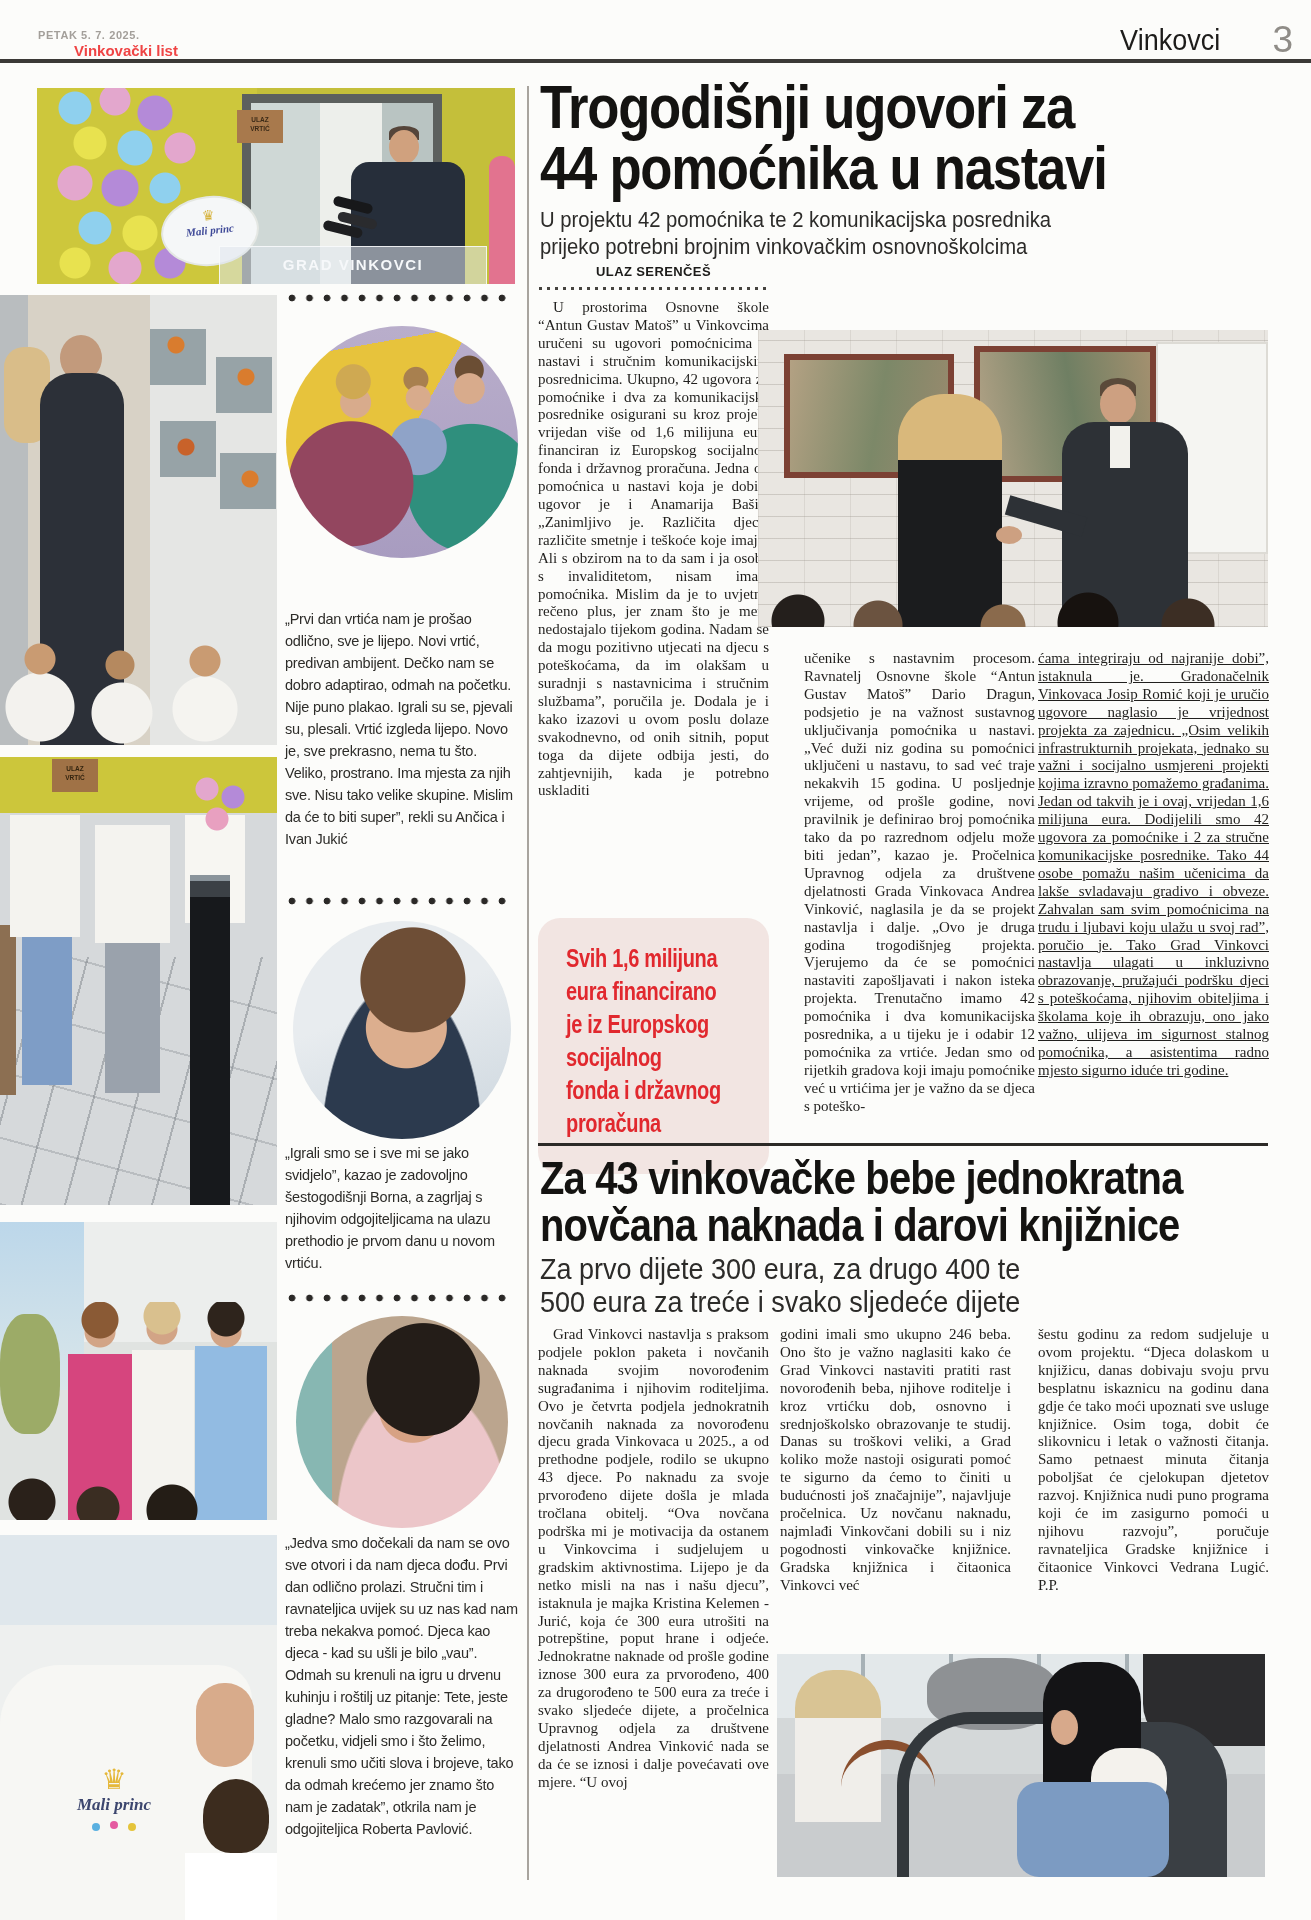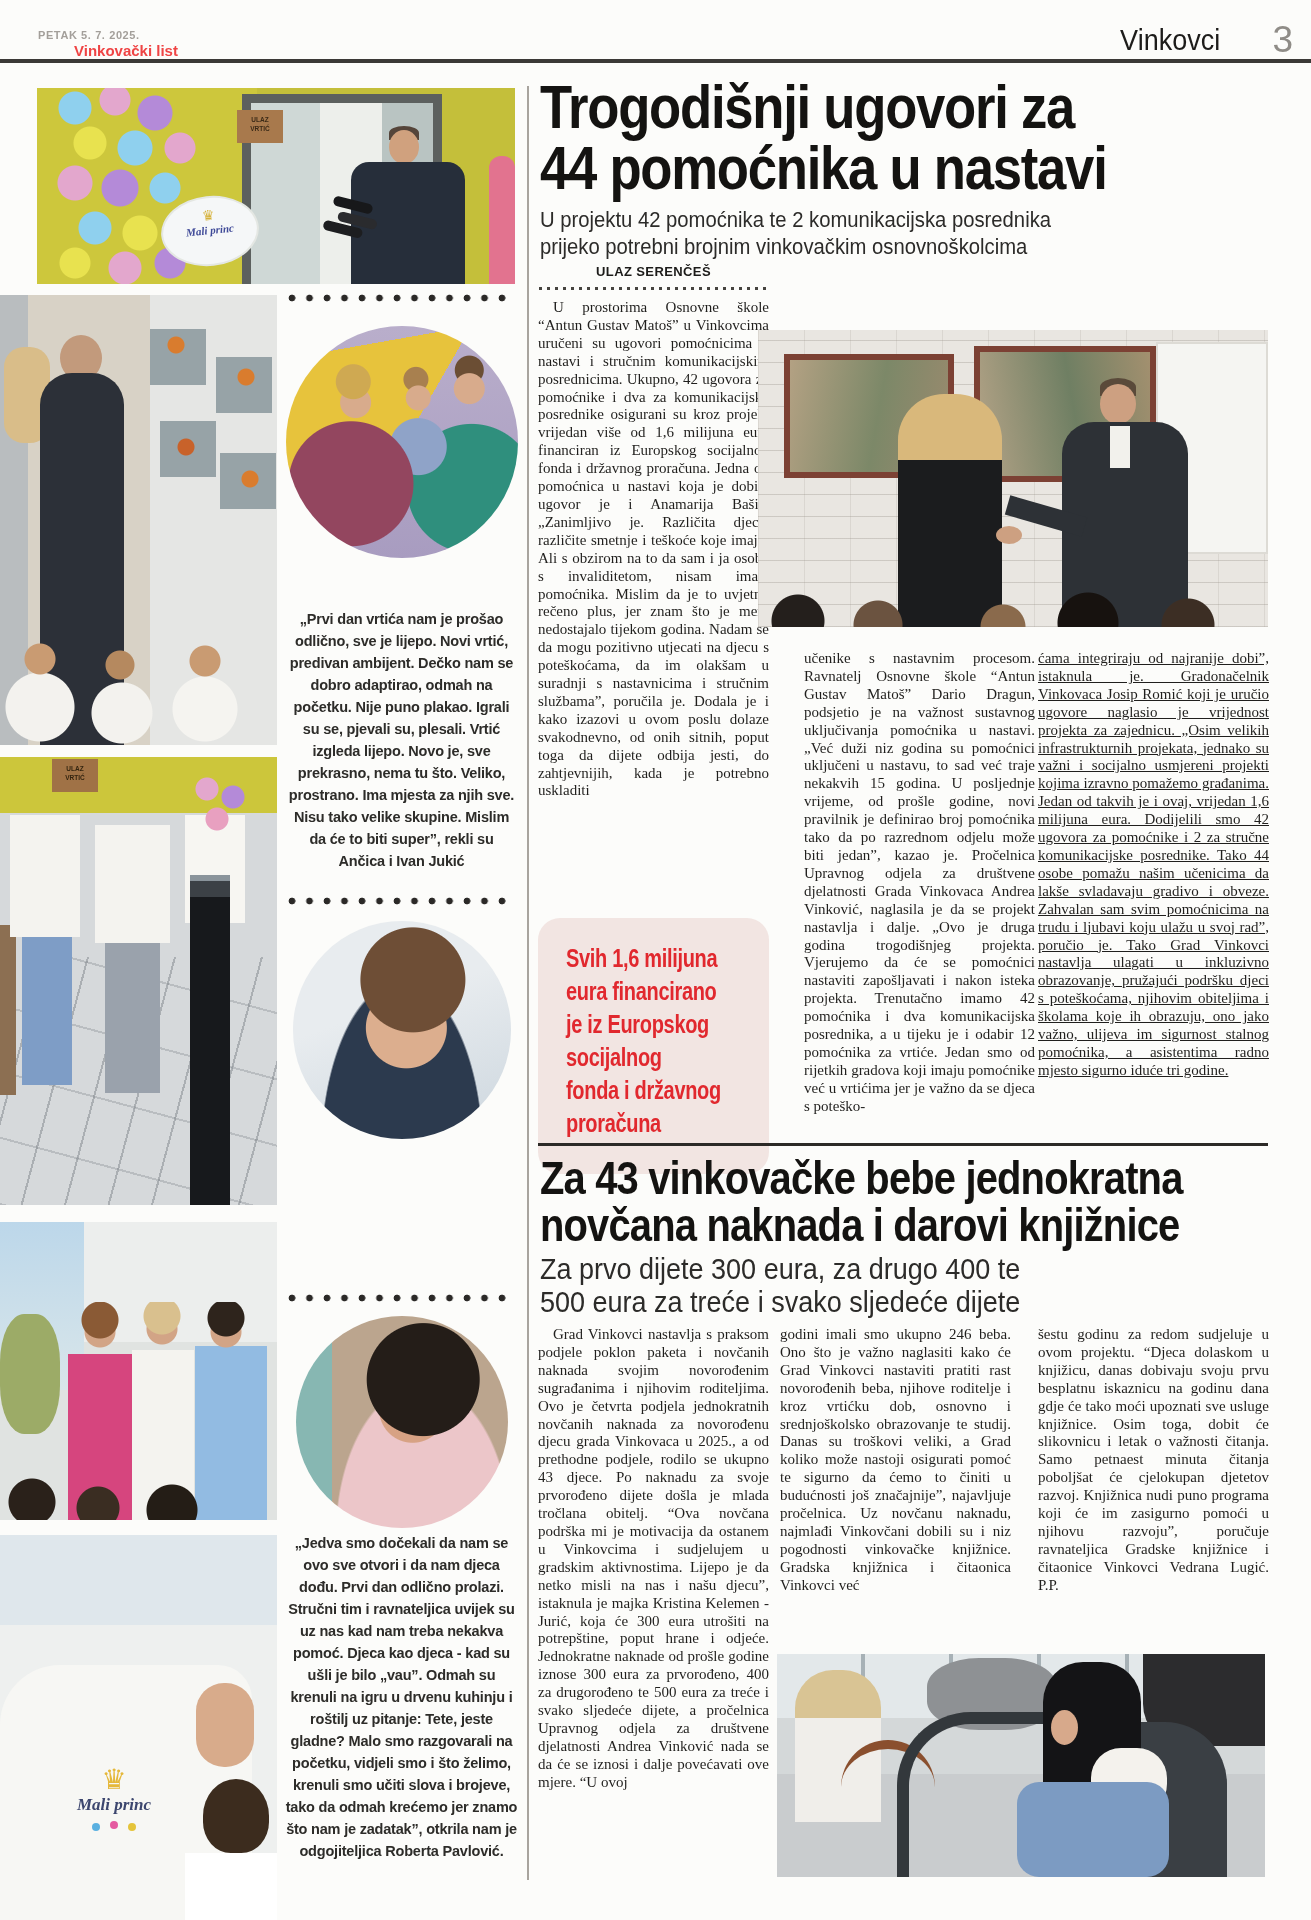--- a/index.html
+++ b/index.html
@@ -44,22 +44,22 @@
   
   .pull{left:538px;top:918px;width:231px;height:256px;border-radius:22px;background:#f2e5e2;}
   .pull-text{position:absolute;left:28px;top:24px;width:240px;font-size:25px;line-height:33px;
              font-weight:800;letter-spacing:-.4px;color:#e1282e;transform:scaleX(.8);
              transform-origin:0 0;white-space:pre-line;}
   
   .dots{left:288px;width:227px;height:8px;background-repeat:repeat-x;
         background-image:radial-gradient(circle at 4px 4px,#2b2927 3.1px,transparent 3.7px);
         background-size:17.5px 8px;}
   .dots1{top:294px;}.dots2{top:897px;}.dots3{top:1294px;}
-  .capt{left:285px;width:233px;text-align:center;font-size:14.5px;line-height:22px;
-        font-weight:700;letter-spacing:-.2px;color:#2d2c29;}
+  .capt{left:285px;width:233px;text-align:left;font-size:14.5px;line-height:22px;
+        font-weight:400;letter-spacing:-.2px;color:#2d2c29;}
   .cap1{top:608px;}.cap2{top:1142px;}.cap3{top:1532px;}
   .circ{border-radius:50%;overflow:hidden;}
   .circ1{left:286px;top:326px;width:232px;height:232px;
     background:
       radial-gradient(circle at 29% 24%,#cfa952 0 17px,transparent 18px),
       radial-gradient(circle at 30% 33%,#d8ab8c 0 15px,transparent 16px),
       radial-gradient(circle at 57% 31%,#d8ab8c 0 12px,transparent 13px),
       radial-gradient(circle at 56% 23%,#a8804f 0 12px,transparent 13px),
       radial-gradient(circle at 79% 27%,#d8ab8c 0 15px,transparent 16px),
       radial-gradient(circle at 79% 19%,#6b4e34 0 14px,transparent 15px),
@@ -251,20 +251,21 @@
     <div class="abs pt-sign prelines">ULAZ
 VRTIĆ</div>
     <div class="abs pt-hair"></div>
     <div class="abs pt-head"></div>
     <div class="abs pt-body"></div>
     <div class="abs pt-mics"></div>
     <div class="abs pt-oval">
       <span class="pt-crown">♛</span>
       <span class="pt-logotext">Mali princ</span>
     </div>
+    <div class="abs pt-podium">GRAD VINKOVCI</div>
     <div class="abs pt-woman"></div>
   </div>
 
   <div class="abs strip s1 photo">
     <div class="abs s1-woman"></div>
     <div class="abs s1-head"></div>
     <div class="abs s1-man"></div>
     <div class="abs s1-shelf"></div>
     <div class="abs s1-kids"></div>
   </div>
@@ -292,20 +293,21 @@
     </div>
     <div class="abs s4-kid-head"></div>
     <div class="abs s4-kid-shirt"></div>
   </div>
 
   <div class="abs dots dots1"></div>
   <div class="abs circ circ1"></div>
   <div class="abs capt cap1">„Prvi dan vrtića nam je prošao odlično, sve je lijepo. Novi vrtić, predivan ambijent. Dečko nam se dobro adaptirao, odmah na početku. Nije puno plakao. Igrali su se, pjevali su, plesali. Vrtić izgleda lijepo. Novo je, sve prekrasno, nema tu što. Veliko, prostrano. Ima mjesta za njih sve. Nisu tako velike skupine. Mislim da će to biti super”, rekli su Ančica i Ivan Jukić</div>
   <div class="abs dots dots2"></div>
   <div class="abs circ circ2"></div>
+  <div class="abs capt cap2">„Igrali smo se i sve mi se jako svidjelo”, kazao je zadovoljno šestogodišnji Borna, a zagrljaj s njihovim odgojiteljicama na ulazu prethodio je prvom danu u novom vrtiću.</div>
   <div class="abs dots dots3"></div>
   <div class="abs circ circ3"></div>
   <div class="abs capt cap3">„Jedva smo dočekali da nam se ovo sve otvori i da nam djeca dođu. Prvi dan odlično prolazi. Stručni tim i ravnateljica uvijek su uz nas kad nam treba nekakva pomoć. Djeca kao djeca - kad su ušli je bilo „vau”. Odmah su krenuli na igru u drvenu kuhinju i roštilj uz pitanje: Tete, jeste gladne? Malo smo razgovarali na početku, vidjeli smo i što želimo, krenuli smo učiti slova i brojeve, tako da odmah krećemo jer znamo što nam je zadatak”, otkrila nam je odgojiteljica Roberta Pavlović.</div>
 
   <div class="abs vrule"></div>
 
   <div class="abs h1 cond85 prelines">Trogodišnji ugovori za
 44 pomoćnika u nastavi</div>
   <div class="abs sub1 cond90 prelines">U projektu 42 pomoćnika te 2 komunikacijska posrednika
 prijeko potrebni brojnim vinkovačkim osnovnoškolcima</div>

